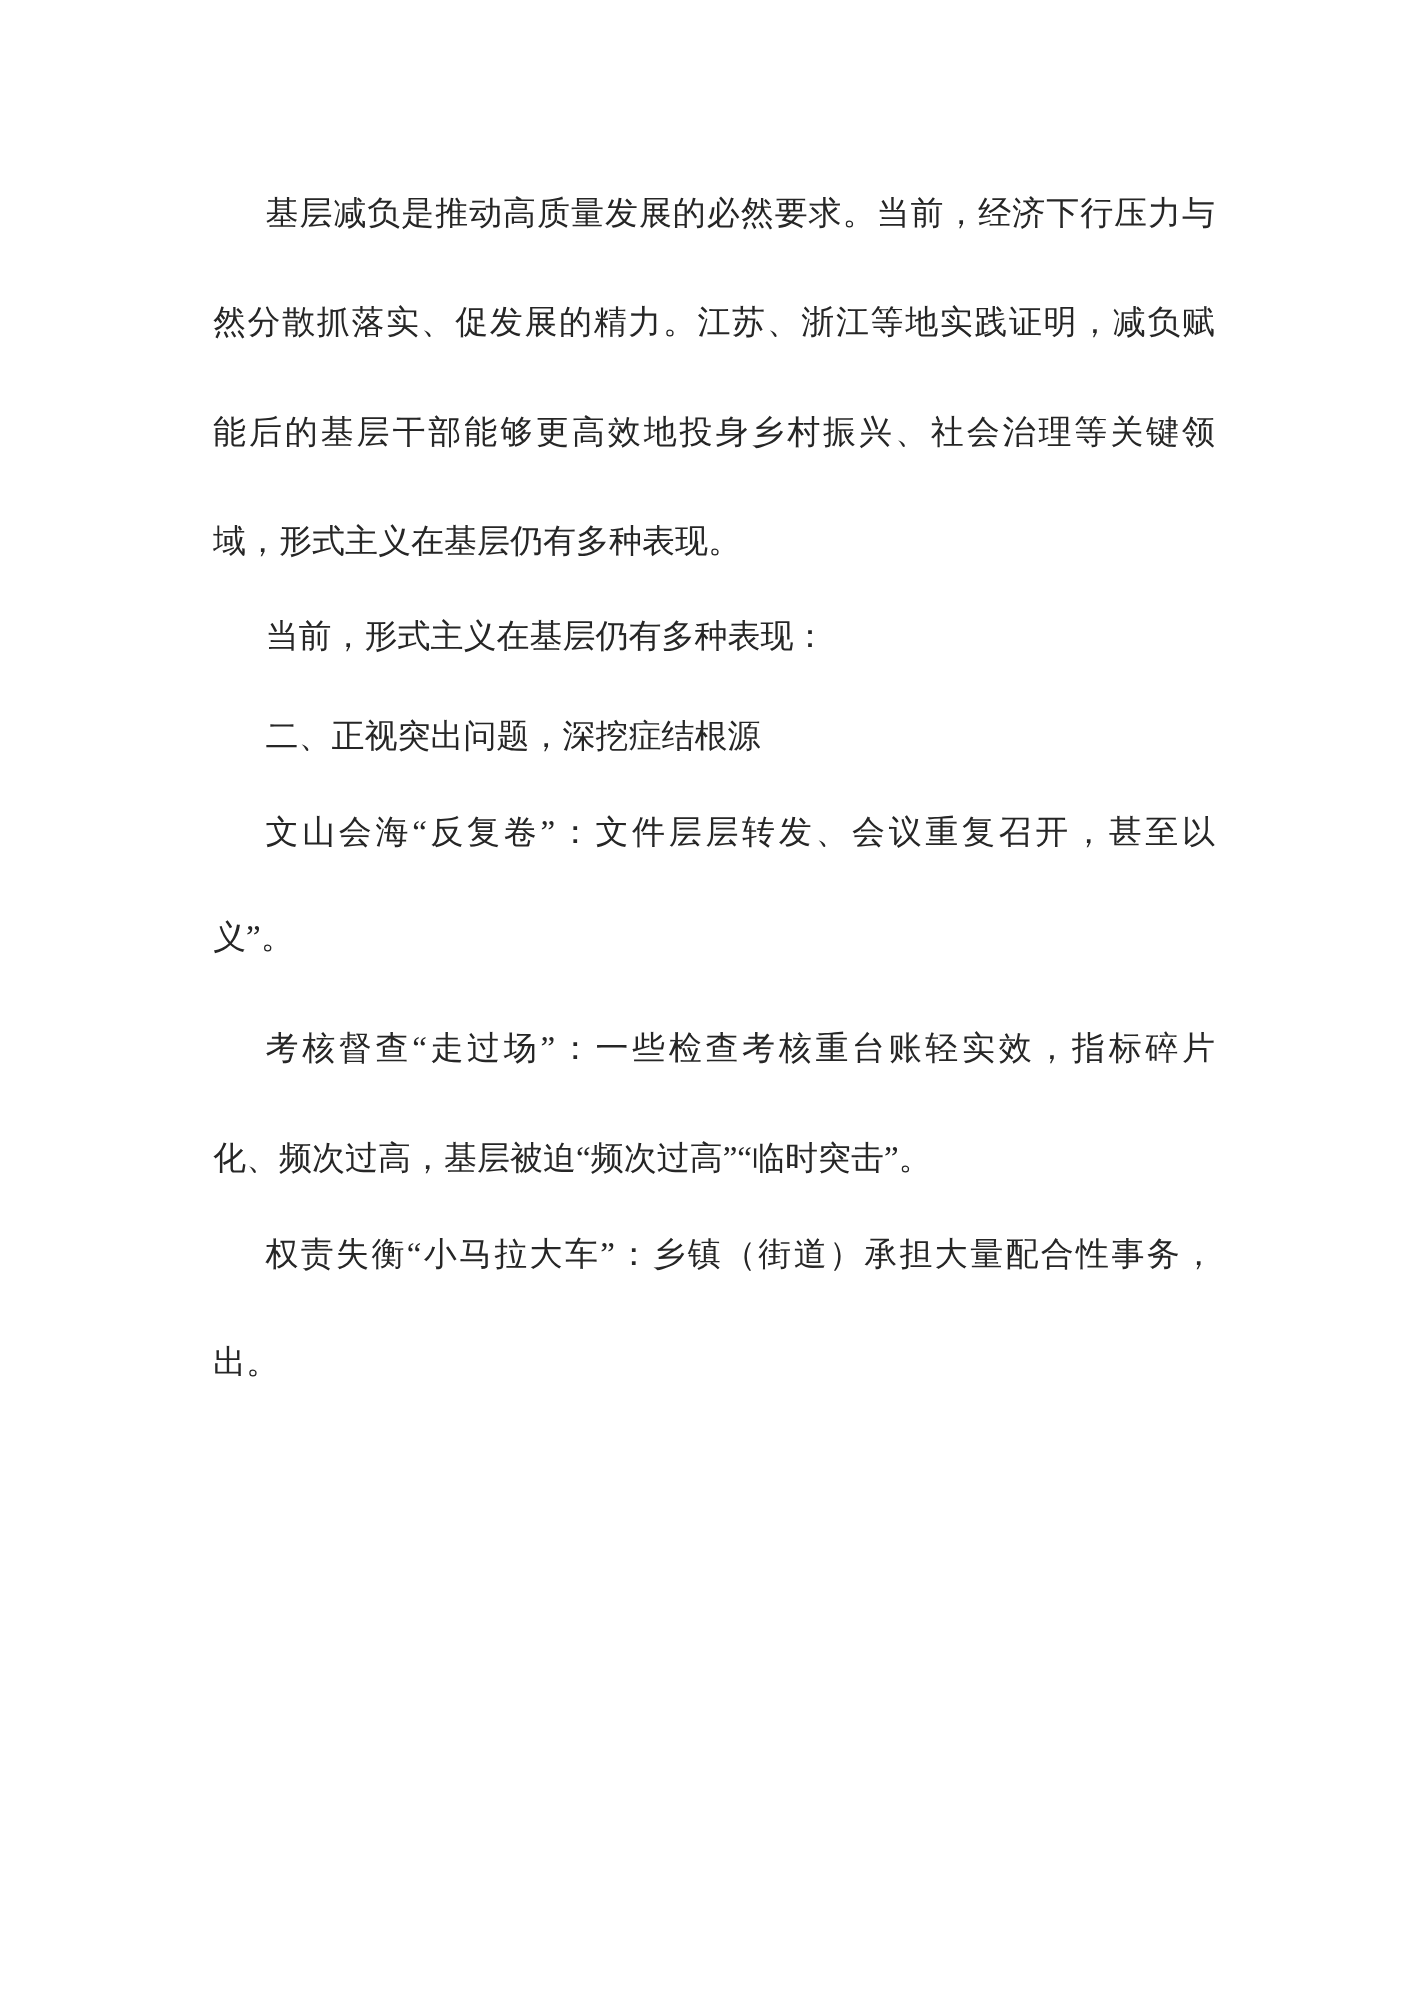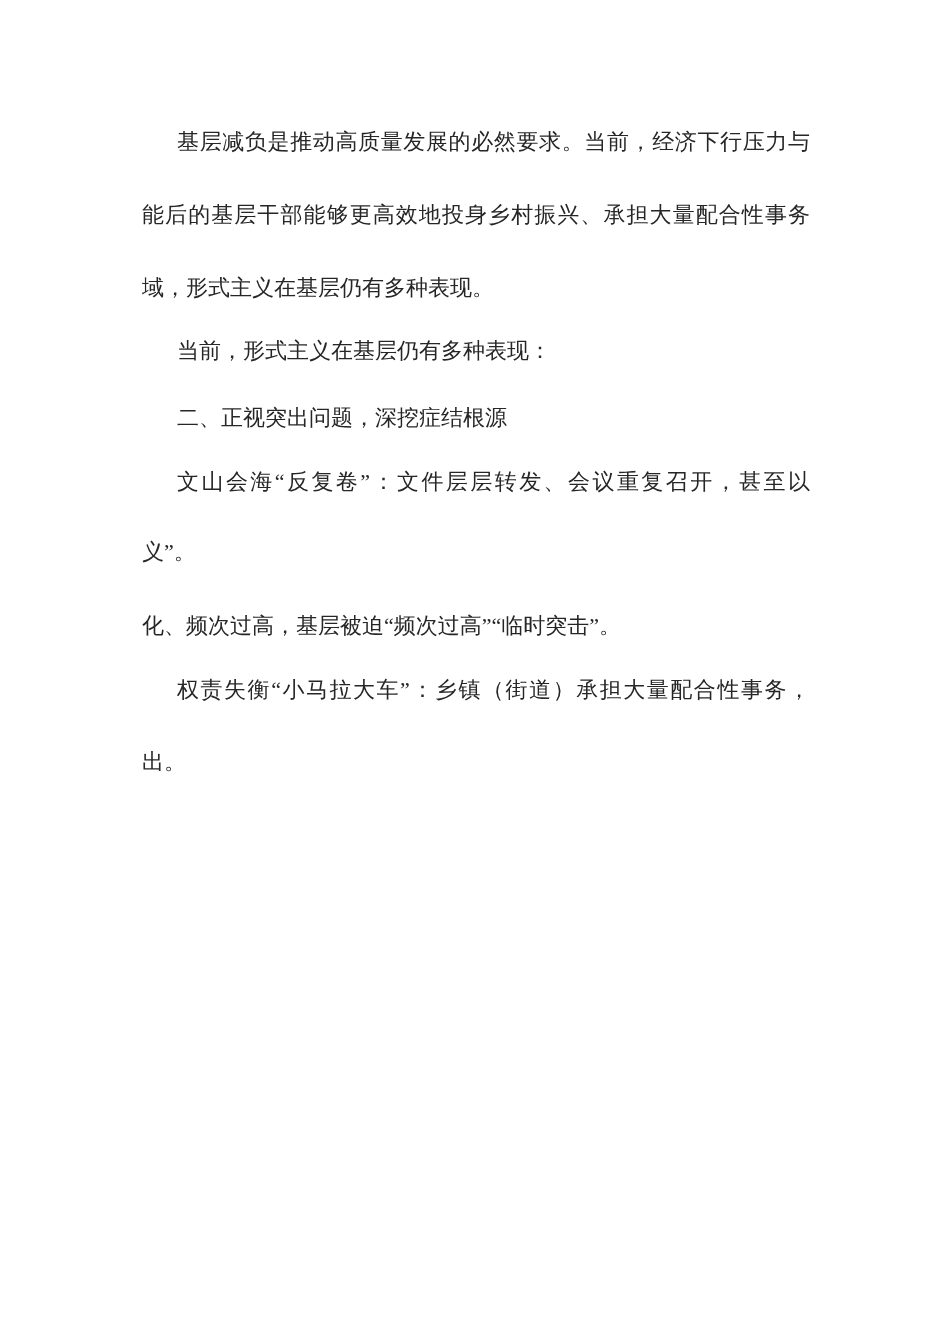--- a/index.html
+++ b/index.html
@@ -37,38 +37,40 @@
   .pG { line-height: 72px; margin-top: -7px; }
 </style>
 </head>
 <body>
 
 <div class="page">
   <div class="content">
 
     <div class="para pA">
       <span class="ln j ind">基层减负是推动高质量发展的必然要求。当前，经济下行压力与</span>
-      <span class="ln j">能后的基层干部能够更高效地投身乡村振兴、承担大量配合性事务</span>
+      <span class="ln j">然分散抓落实、促发展的精力。江苏、浙江等地实践证明，减负赋</span>
+      <span class="ln j">能后的基层干部能够更高效地投身乡村振兴、社会治理等关键领</span>
       <span class="ln">域，形式主义在基层仍有多种表现。</span>
     </div>
 
     <div class="para pC">
       <span class="ln ind">当前，形式主义在基层仍有多种表现：</span>
     </div>
 
     <div class="para pB">
       <span class="ln ind">二、正视突出问题，深挖症结根源</span>
     </div>
 
     <div class="para pD">
       <span class="ln j ind">文山会海“反复卷”：文件层层转发、会议重复召开，甚至以</span>
       <span class="ln">义”。</span>
     </div>
 
     <div class="para pE">
+      <span class="ln j ind">考核督查“走过场”：一些检查考核重台账轻实效，指标碎片</span>
       <span class="ln">化、频次过高，基层被迫“频次过高”“临时突击”。</span>
     </div>
 
     <div class="para pF">
       <span class="ln j ind">权责失衡“小马拉大车”：乡镇（街道）承担大量配合性事务，</span>
       <span class="ln">出。</span>
     </div>
 
 
   </div>

